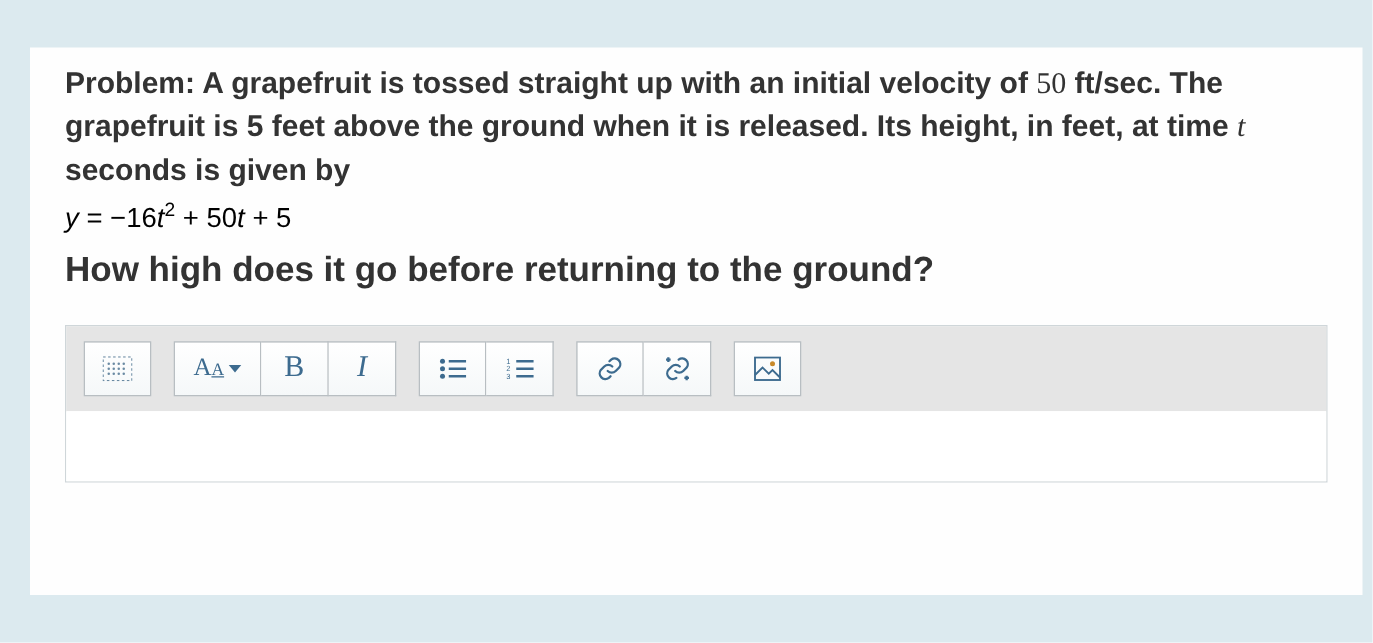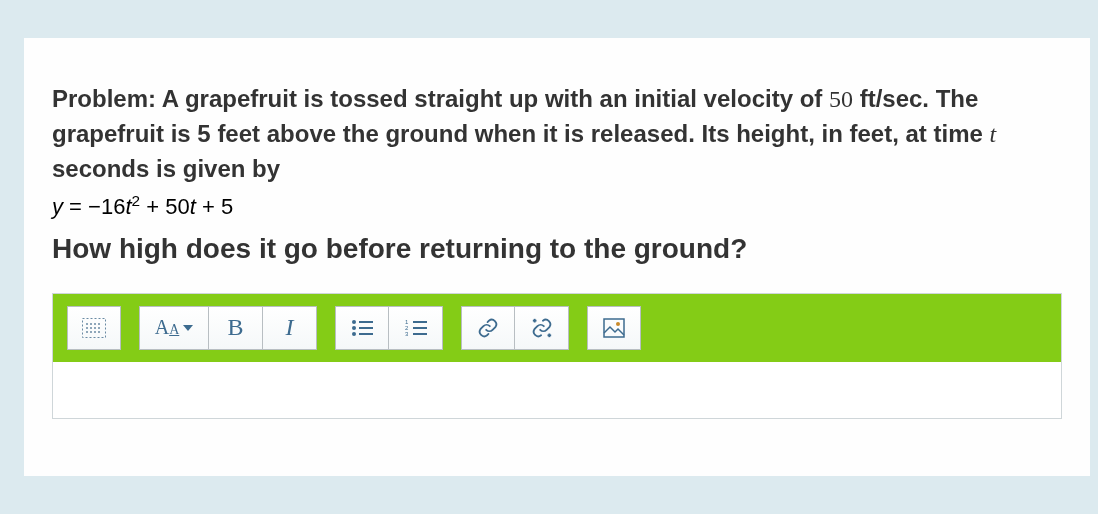--- a/index.html
+++ b/index.html
@@ -7,21 +7,21 @@
   body {
     background: #dceaef;
     font-family: Arial, Helvetica, sans-serif;
     width: 1098px;
     height: 514px;
     overflow: hidden;
   }
   .problem-card {
     background: #fefefe;
     margin: 38px 8px 0 24px;
-    padding: 44px 28px 0 28px;
+    padding: 12px 28px 0 28px;
     min-height: 438px;
   }
   .problem-text {
     font-size: 24px;
     font-weight: bold;
     color: #333;
     line-height: 1.45;
   }
   .problem-text .math-italic {
     font-family: "Times New Roman", Times, serif;
@@ -46,21 +46,21 @@
     font-weight: bold;
     color: #333;
     margin-bottom: 28px;
   }
 
   .editor-box {
     border: 1px solid #cfd6d9;
     background: #fff;
   }
   .toolbar {
-    background: #84cc16;
+    background: #e5e5e5;
     padding: 12px 14px;
     display: flex;
     gap: 18px;
     align-items: center;
   }
   .btn-group {
     display: flex;
   }
   .tb-btn {
     width: 54px;

